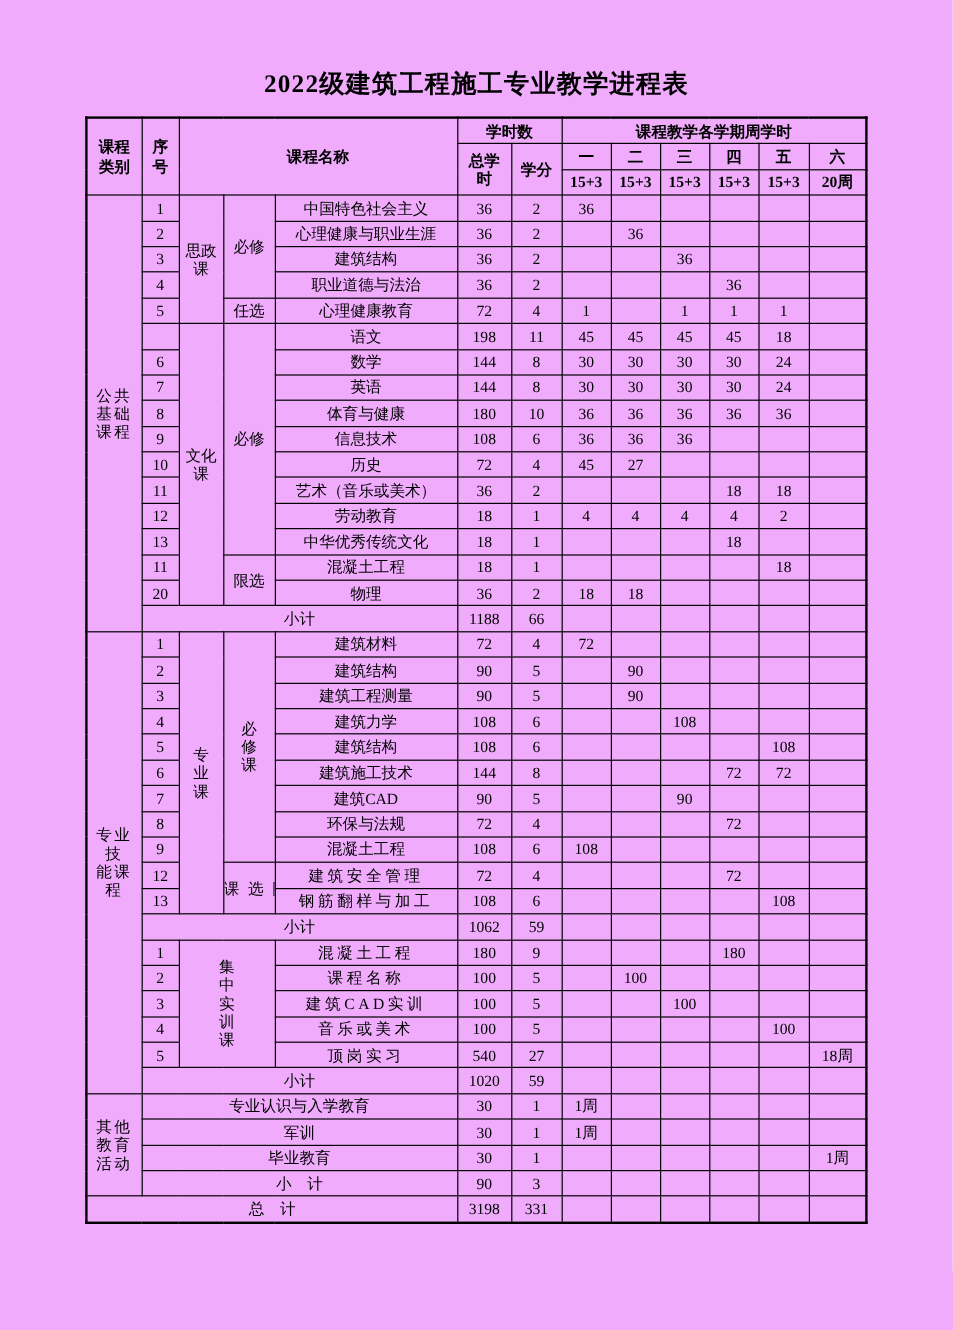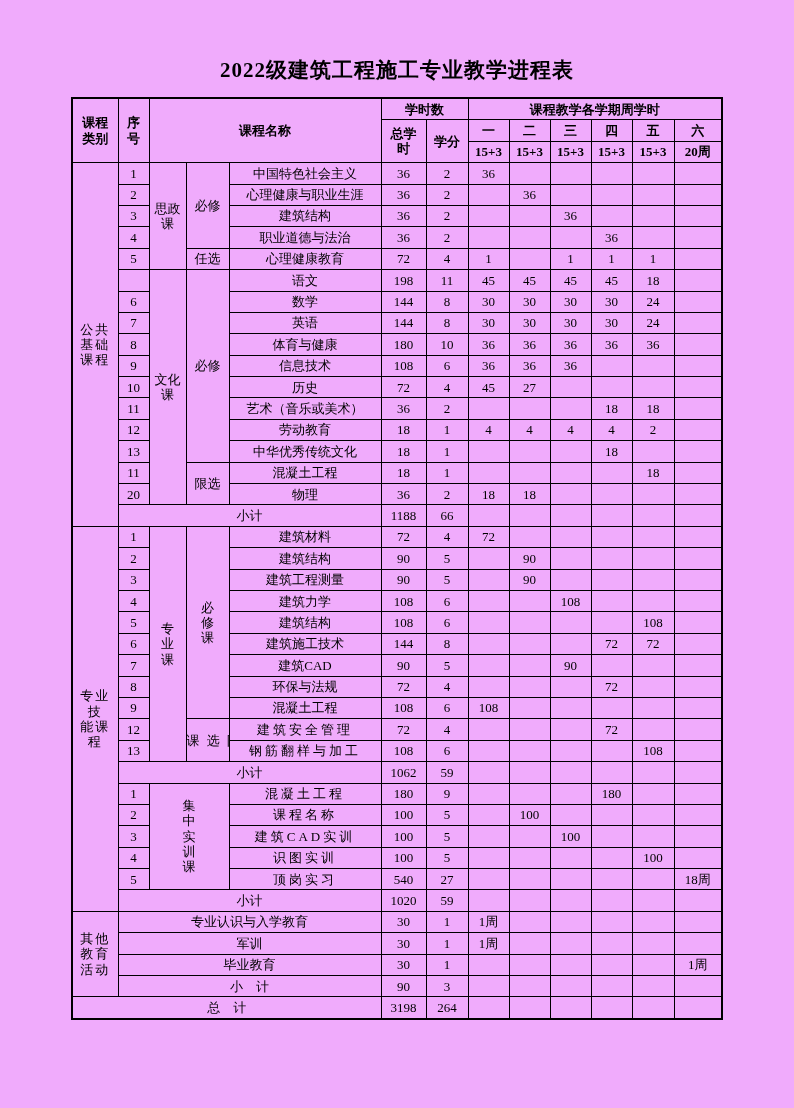--- a/index.html
+++ b/index.html
@@ -487,21 +487,21 @@
           <td>5</td>
           <td></td>
           <td></td>
           <td>100</td>
           <td></td>
           <td></td>
           <td></td>
         </tr>
         <tr>
           <td>4</td>
-          <td class="ctr sp">识图实训</td>
+          <td class="ctr sp">音乐或美术</td>
           <td>100</td>
           <td>5</td>
           <td></td>
           <td></td>
           <td></td>
           <td></td>
           <td>100</td>
           <td></td>
         </tr>
         <tr>
@@ -570,21 +570,21 @@
           <td></td>
           <td></td>
           <td></td>
           <td></td>
           <td></td>
           <td></td>
         </tr>
         <tr>
           <td colspan="5" class="b">总　计</td>
           <td class="b">3198</td>
-          <td class="b">264</td>
+          <td class="b">331</td>
           <td></td>
           <td></td>
           <td></td>
           <td></td>
           <td></td>
           <td></td>
         </tr>
       </tbody>
   </table>
 </div>

